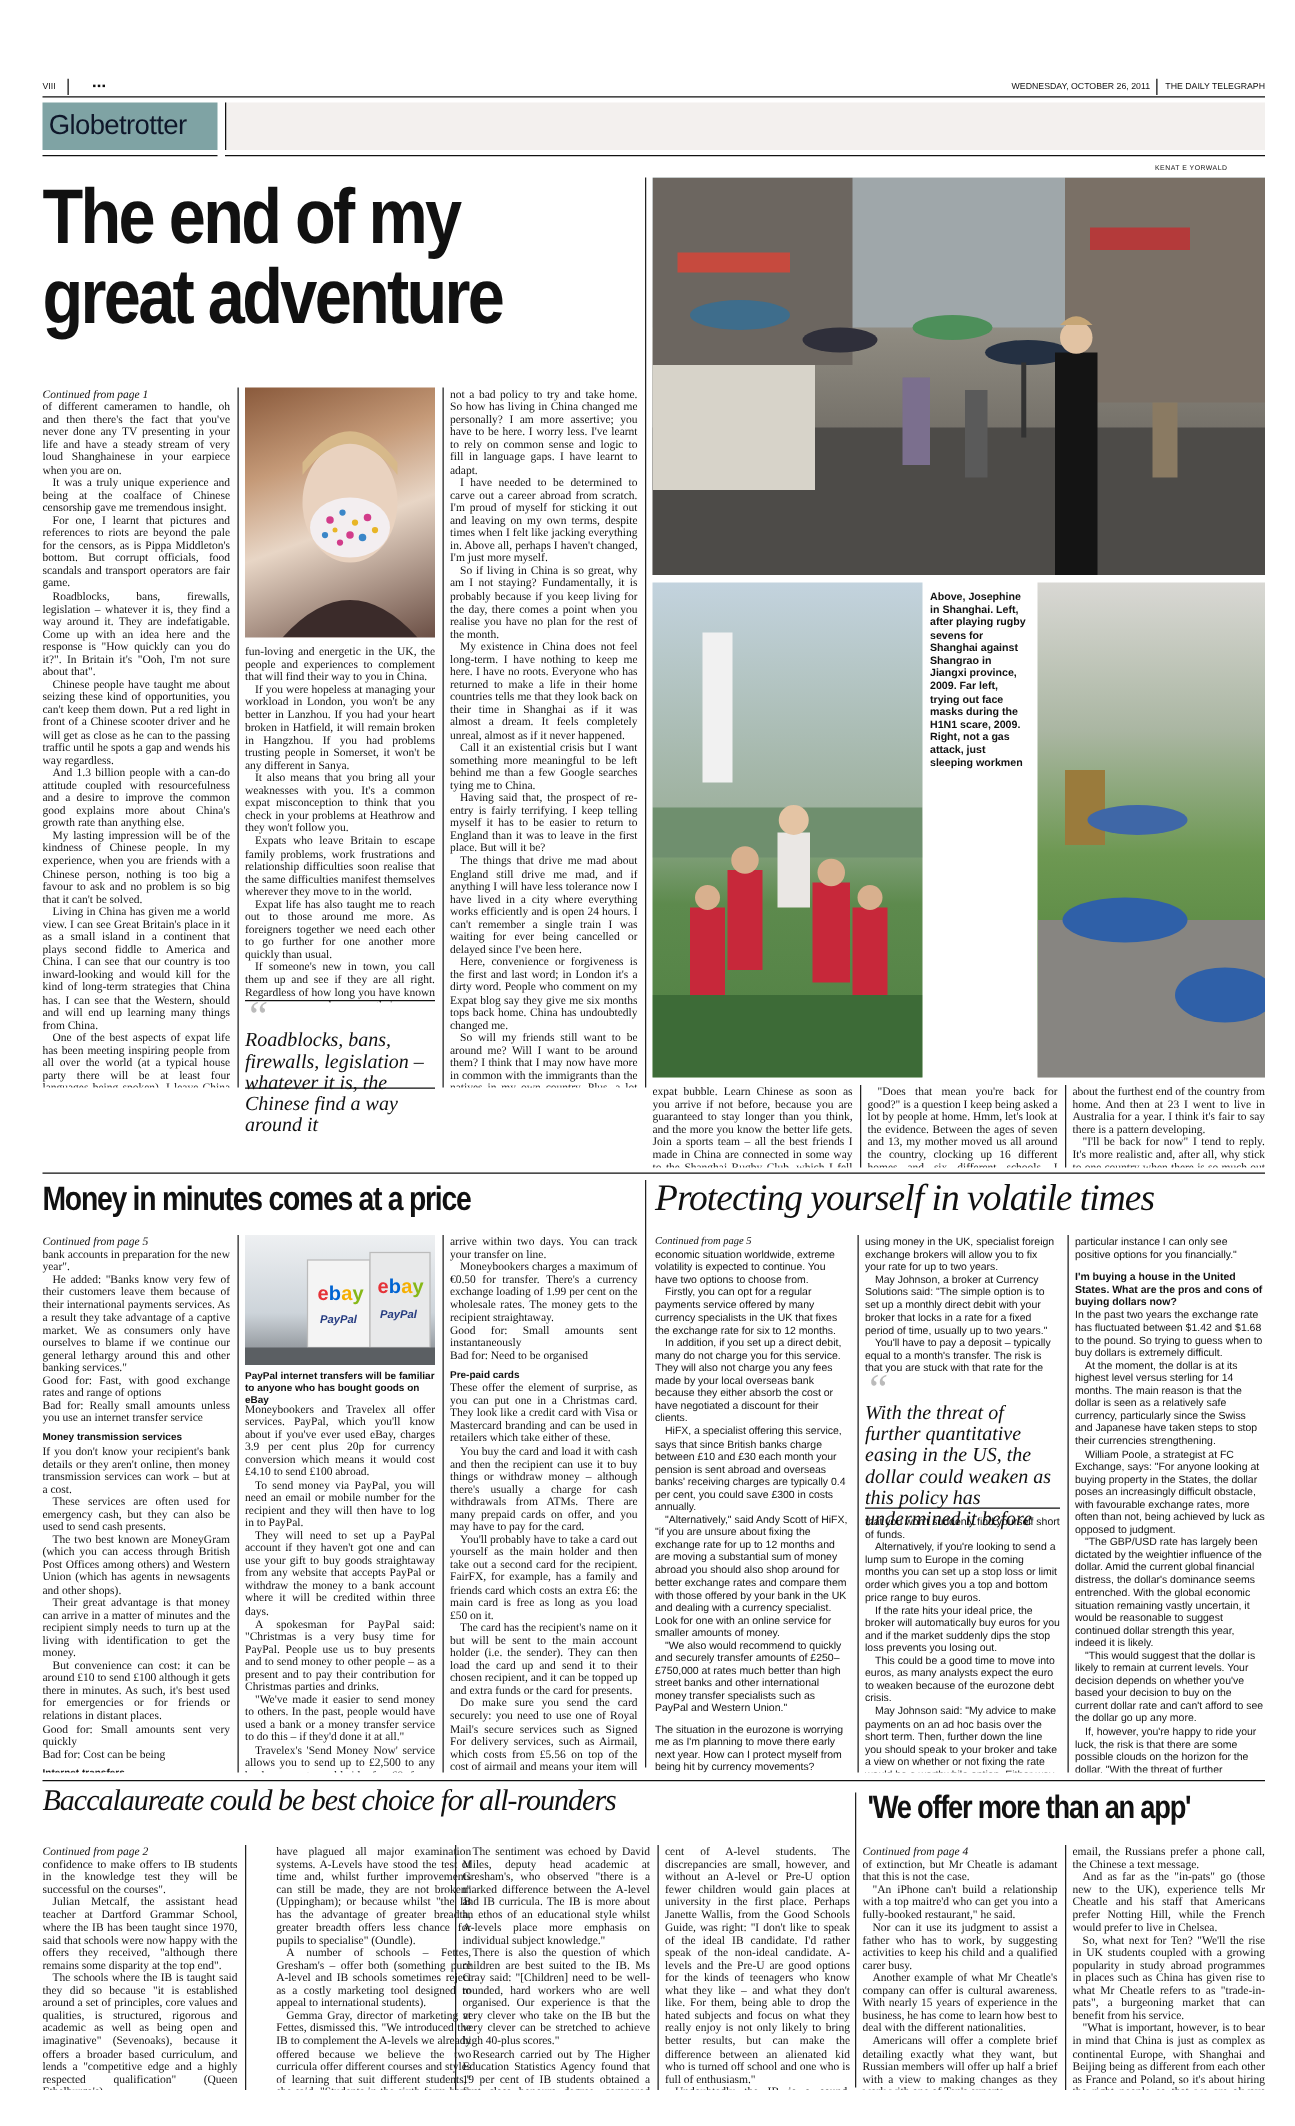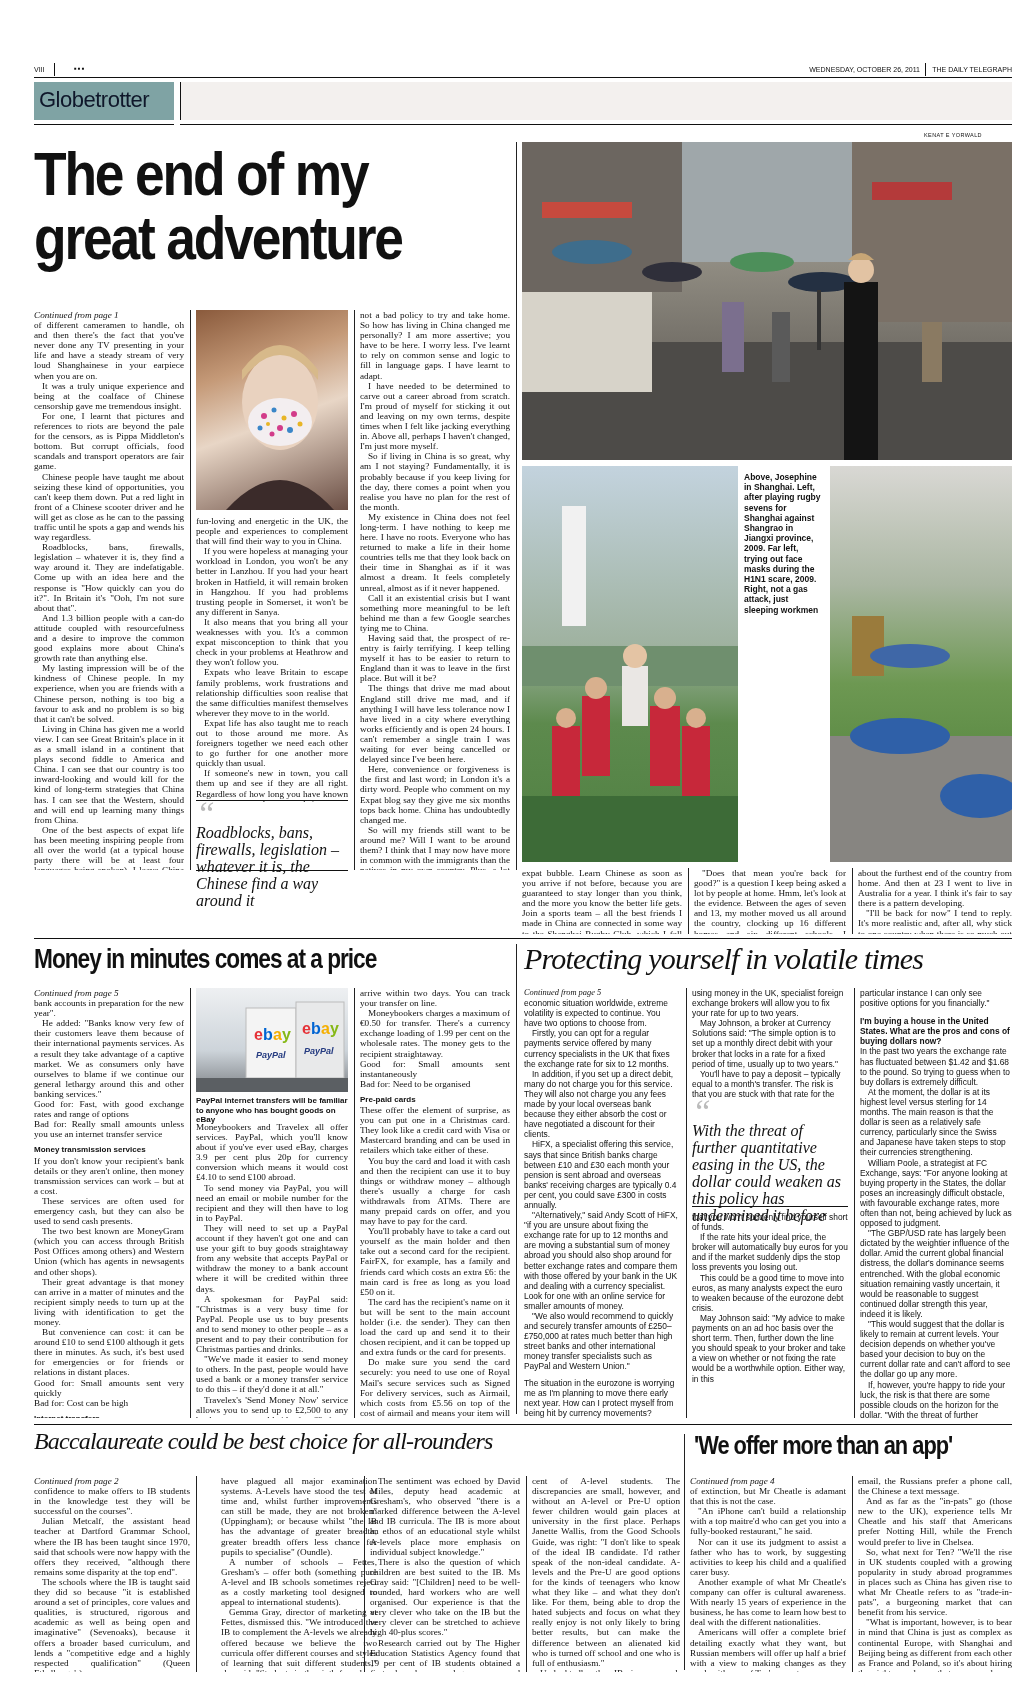--- a/index.html
+++ b/index.html
@@ -57,22 +57,22 @@
     <div>great adventure</div>
   </div>
 
   <div class="abs credit" style="left:890px;top:70px;">KENAT E YORWALD</div>
 
   <div class="col" style="left:0;top:248px;width:150px;height:560px;">
     <p class="noind cont">Continued from page 1</p>
     <p class="noind">of different cameramen to handle, oh and then there's the fact that you've never done any TV presenting in your life and have a steady stream of very loud Shanghainese in your earpiece when you are on.</p>
     <p>It was a truly unique experience and being at the coalface of Chinese censorship gave me tremendous insight.</p>
     <p>For one, I learnt that pictures and references to riots are beyond the pale for the censors, as is Pippa Middleton's bottom. But corrupt officials, food scandals and transport operators are fair game.</p>
+    <p>Roadblocks, bans, firewalls, legislation – whatever it is, they find a way around it. They are indefatigable. Come up with an idea here and the response is "How quickly can you do it?". In Britain it's "Ooh, I'm not sure about that".</p>
     <p>Chinese people have taught me about seizing these kind of opportunities, you can't keep them down. Put a red light in front of a Chinese scooter driver and he will get as close as he can to the passing traffic until he spots a gap and wends his way regardless.</p>
-    <p>Roadblocks, bans, firewalls, legislation – whatever it is, they find a way around it. They are indefatigable. Come up with an idea here and the response is "How quickly can you do it?". In Britain it's "Ooh, I'm not sure about that".</p>
     <p>And 1.3 billion people with a can-do attitude coupled with resourcefulness and a desire to improve the common good explains more about China's growth rate than anything else.</p>
     <p>My lasting impression will be of the kindness of Chinese people. In my experience, when you are friends with a Chinese person, nothing is too big a favour to ask and no problem is so big that it can't be solved.</p>
     <p>Living in China has given me a world view. I can see Great Britain's place in it as a small island in a continent that plays second fiddle to America and China. I can see that our country is too inward-looking and would kill for the kind of long-term strategies that China has. I can see that the Western, should and will end up learning many things from China.</p>
     <p>One of the best aspects of expat life has been meeting inspiring people from all over the world (at a typical house party there will be at least four languages being spoken). I leave China counting a Chinese, Chilean and French girl among my closest friends.</p>
 
   </div>
   <div class="vline" style="left:156px;top:248px;height:560px;"></div>
 
   <div class="photo" style="left:162px;top:248px;width:152px;height:200px;background:linear-gradient(160deg,#8a5a3c 0%,#c59a78 30%,#e8d6c6 55%,#6b4f45 100%);">
     <svg width="152" height="200">
@@ -210,21 +210,21 @@
     <p>He added: "Banks know very few of their customers leave them because of their international payments services. As a result they take advantage of a captive market. We as consumers only have ourselves to blame if we continue our general lethargy around this and other banking services."</p>
     <p class="noind">Good for: Fast, with good exchange rates and range of options</p>
     <p class="noind">Bad for: Really small amounts unless you use an internet transfer service</p>
     <p class="sub">Money transmission services</p>
     <p class="noind">If you don't know your recipient's bank details or they aren't online, then money transmission services can work – but at a cost.</p>
     <p>These services are often used for emergency cash, but they can also be used to send cash presents.</p>
     <p>The two best known are MoneyGram (which you can access through British Post Offices among others) and Western Union (which has agents in newsagents and other shops).</p>
     <p>Their great advantage is that money can arrive in a matter of minutes and the recipient simply needs to turn up at the living with identification to get the money.</p>
     <p>But convenience can cost: it can be around £10 to send £100 although it gets there in minutes. As such, it's best used for emergencies or for friends or relations in distant places.</p>
     <p class="noind">Good for: Small amounts sent very quickly</p>
-    <p class="noind">Bad for: Cost can be high</p>
+    <p class="noind">Bad for: Cost can be being</p>
     <p class="sub">Internet transfers</p>
 
   </div>
   <div class="vline" style="left:156px;top:926px;height:430px;"></div>
 
   <div class="photo" style="left:162px;top:926px;width:152px;height:104px;background:linear-gradient(180deg,#eef0f2 0%,#cdd4da 60%,#7d8186 100%);">
     <svg width="152" height="104">
       <rect x="50" y="20" width="50" height="70" fill="#f4f4f4" stroke="#bbb"></rect>
       <rect x="100" y="14" width="48" height="76" fill="#e8e9ea" stroke="#bbb"></rect>
       <text x="58" y="52" font-family="Liberation Sans, sans-serif" font-size="16" font-weight="700" fill="#e53238">e</text>
@@ -285,20 +285,21 @@
     <p>May Johnson, a broker at Currency Solutions said: "The simple option is to set up a monthly direct debit with your broker that locks in a rate for a fixed period of time, usually up to two years."</p>
     <p>You'll have to pay a deposit – typically equal to a month's transfer. The risk is that you are stuck with that rate for the time being but at least it gives you peace of mind</p>
   </div>
   <div class="pull" style="left:658px;top:1040px;width:156px;">
     <div class="quote-mark">“</div>
     <div>With the threat of further quantitative easing in the US, the dollar could weaken as this policy has undermined it before</div>
   </div>
   <div class="abs rule" style="left:658px;top:1144px;width:156px;"></div>
   <div class="col sans-col" style="left:658px;top:1150px;width:156px;height:206px;">
     <p class="noind">that you won't suddenly find yourself short of funds.</p>
+    <p>Alternatively, if you're looking to send a lump sum to Europe in the coming months you can set up a stop loss or limit order which gives you a top and bottom price range to buy euros.</p>
     <p>If the rate hits your ideal price, the broker will automatically buy euros for you and if the market suddenly dips the stop loss prevents you losing out.</p>
     <p>This could be a good time to move into euros, as many analysts expect the euro to weaken because of the eurozone debt crisis.</p>
     <p>May Johnson said: "My advice to make payments on an ad hoc basis over the short term. Then, further down the line you should speak to your broker and take a view on whether or not fixing the rate would be a worthwhile option. Either way, in this</p>
   </div>
   <div class="vline" style="left:820px;top:926px;height:430px;"></div>
 
   <div class="col sans-col" style="left:826px;top:926px;width:152px;height:430px;">
     <p class="noind">particular instance I can only see positive options for you financially."</p>
     <p class="noind" style="margin-top:8px;font-weight:700;">I'm buying a house in the United States. What are the pros and cons of buying dollars now?</p>
     <p class="noind">In the past two years the exchange rate has fluctuated between $1.42 and $1.68 to the pound. So trying to guess when to buy dollars is extremely difficult.</p>

